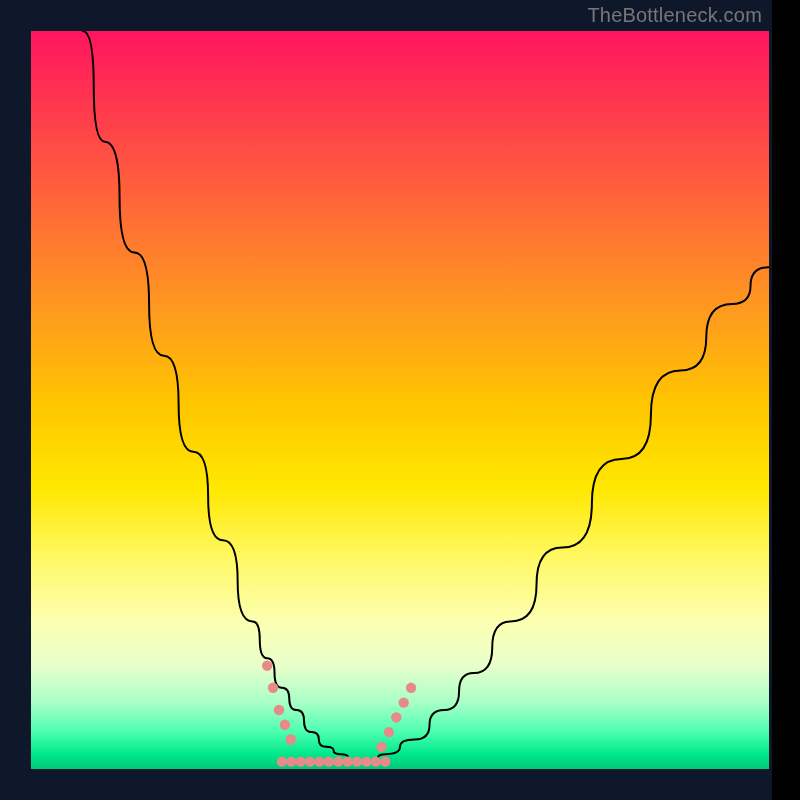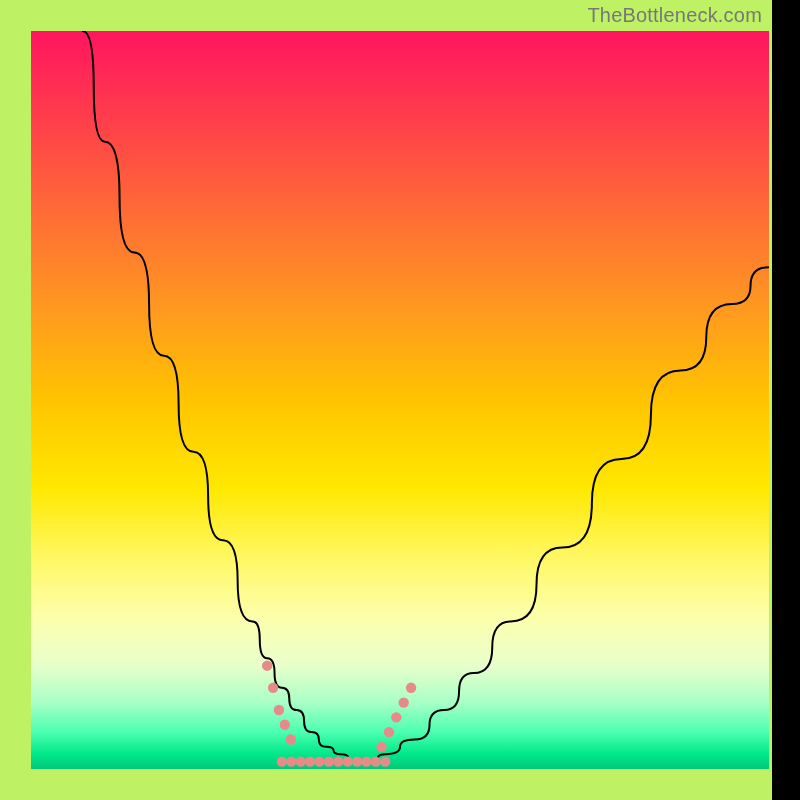--- a/index.html
+++ b/index.html
@@ -8,21 +8,21 @@
     width: 800px;
     height: 800px;
     overflow: hidden;
     background: #000;
     font-family: Arial, Helvetica, sans-serif;
   }
   .container {
     position: relative;
     width: 772px;
     height: 800px;
-    background: #bef264;
+    background: #0f172a;
   }
   .watermark {
     position: absolute;
     top: 4px;
     right: 10px;
     color: #777;
     font-size: 20px;
     font-weight: 500;
     letter-spacing: 0.2px;
     z-index: 3;

